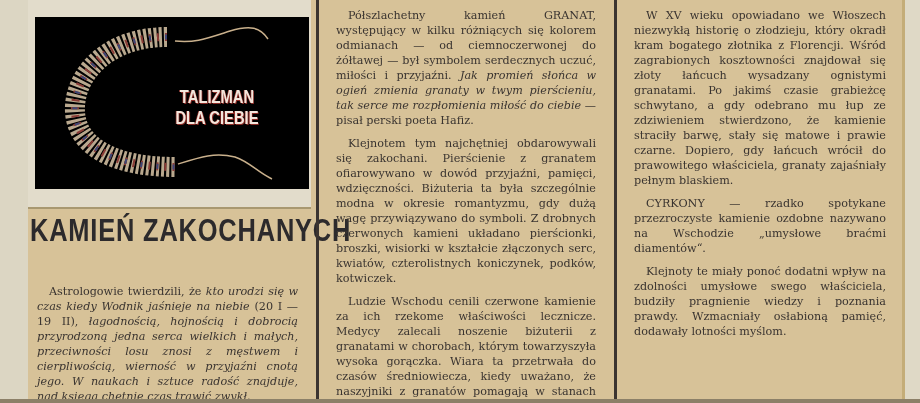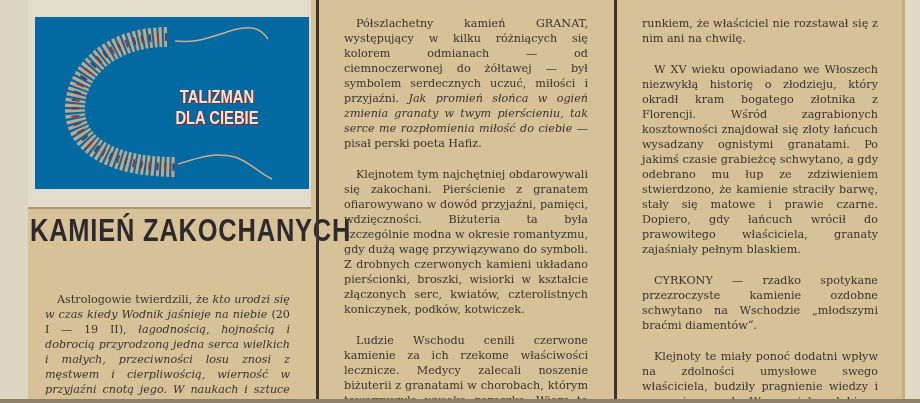--- a/index.html
+++ b/index.html
@@ -1,26 +1,26 @@
 <!DOCTYPE html>
 <html><head>
 <meta charset="utf-8">
 <style>
   html,body{margin:0;padding:0;}
   body{width:920px;height:403px;overflow:hidden;background:#d9c9a0;font-family:"DejaVu Serif",serif;color:#3a3430;position:relative;}
   .page{position:absolute;left:0;top:0;width:920px;height:403px;background:#d7c298;}
   .left-strip{position:absolute;left:0;top:0;width:28px;height:403px;background:#dcd6c3;}
   .photo-box{position:absolute;left:28px;top:0;width:283px;height:209px;background:#e2dccb;}
-  .photo{position:absolute;left:35px;top:17px;width:274px;height:172px;background:#0369a1;}
+  .photo{position:absolute;left:35px;top:17px;width:274px;height:172px;background:#000000;}
   .photo-bottom-line{position:absolute;left:28px;top:207px;width:283px;height:2px;background:#a89870;}
   .title-art{position:absolute;left:127px;top:70px;width:110px;text-align:center;font-family:"Liberation Sans",sans-serif;font-weight:bold;color:#f3e6dc;font-size:18px;line-height:21px;letter-spacing:0px;transform:scaleX(0.82);text-shadow:1px 1px 0 #8a2a24,-1px 0 0 #8a2a24;}
   .necklace{position:absolute;left:0;top:0;}
   .headline{position:absolute;left:30px;top:214px;width:278px;font-family:"Liberation Sans",sans-serif;font-weight:bold;font-size:31px;line-height:34px;color:#2c2a2c;letter-spacing:1px;transform:scaleX(0.82);transform-origin:left top;white-space:nowrap;}
   .col{position:absolute;font-size:11.2px;line-height:15px;text-align:justify;}
-  .col p{margin:16px;text-indent:12px;}
+  .col p{margin:8px;text-indent:12px;}
   .col1{left:29px;top:276px;width:277px;}
   .col2{left:328px;top:0px;width:276px;}
   .col3{left:626px;top:0px;width:268px;}
   .rule{position:absolute;background:#3b3430;width:3px;}
   .rule1{left:316px;top:0;height:403px;}
   .rule2{left:614px;top:0;height:403px;}
   .right-strip{position:absolute;left:905px;top:0;width:15px;height:403px;background:#dfd9c6;}
   .right-line{position:absolute;left:902px;top:0;width:3px;height:403px;background:#c4ad78;}
   .bottom-line{position:absolute;left:0;top:399px;width:920px;height:4px;background:#8c8068;}
   .it{font-style:italic;}
@@ -59,23 +59,22 @@
   <div class="col col2">
     <p><span>Półszlachetny kamień GRANAT, występujący w kilku różniących się kolorem odmianach — od ciemnoczerwonej do żółtawej — był symbolem serdecznych uczuć, miłości i przyjaźni. </span><span class="it">Jak promień słońca w ogień zmienia granaty w twym pierścieniu, tak serce me rozpłomienia miłość do ciebie</span><span> — pisał perski poeta Hafiz.</span></p>
     <p>Klejnotem tym najchętniej obdarowywali się zakochani. Pierścienie z granatem ofiarowywano w dowód przyjaźni, pamięci, wdzięczności. Biżuteria ta była szczególnie modna w okresie romantyzmu, gdy dużą wagę przywiązywano do symboli. Z drobnych czerwonych kamieni układano pierścionki, broszki, wisiorki w kształcie złączonych serc, kwiatów, czterolistnych koniczynek, podków, kotwiczek.</p>
     <p>Ludzie Wschodu cenili czerwone kamienie za ich rzekome właściwości lecznicze. Medycy zalecali noszenie biżuterii z granatami w chorobach, którym towarzyszyła wysoka gorączka. Wiara ta przetrwała do czasów średniowiecza, kiedy uważano, że naszyjniki z granatów pomagają w stanach zapalnych gardła i leczą uporczywe bóle głowy.</p>
 
   </div>
 
   <div class="rule rule2"></div>
 
   <div class="col col3">
-    <p style="text-indent:0">runkiem, że właściciel nie rozstawał się z nim ani na chwilę.</p>
     <p>W XV wieku opowiadano we Włoszech niezwykłą historię o złodzieju, który okradł kram bogatego złotnika z Florencji. Wśród zagrabionych kosztowności znajdował się złoty łańcuch wysadzany ognistymi granatami. Po jakimś czasie grabieżcę schwytano, a gdy odebrano mu łup ze zdziwieniem stwierdzono, że kamienie straciły barwę, stały się matowe i prawie czarne. Dopiero, gdy łańcuch wrócił do prawowitego właściciela, granaty zajaśniały pełnym blaskiem.</p>
-    <p>CYRKONY — rzadko spotykane przezroczyste kamienie ozdobne schwytano na Wschodzie „młodszymi braćmi diamentów“.</p>
+    <p>CYRKONY — rzadko spotykane przezroczyste kamienie ozdobne nazywano na Wschodzie „umysłowe braćmi diamentów“.</p>
     <p>Klejnoty te miały ponoć dodatni wpływ na zdolności umysłowe swego właściciela, budziły pragnienie wiedzy i poznania prawdy. Wzmacniały osłabioną pamięć, dodawały lotności myślom.</p>
 
   </div>
 
   <div class="right-line"></div>
   <div class="right-strip"></div>
   <div class="bottom-line"></div>
 </div>
 
 </body></html>

